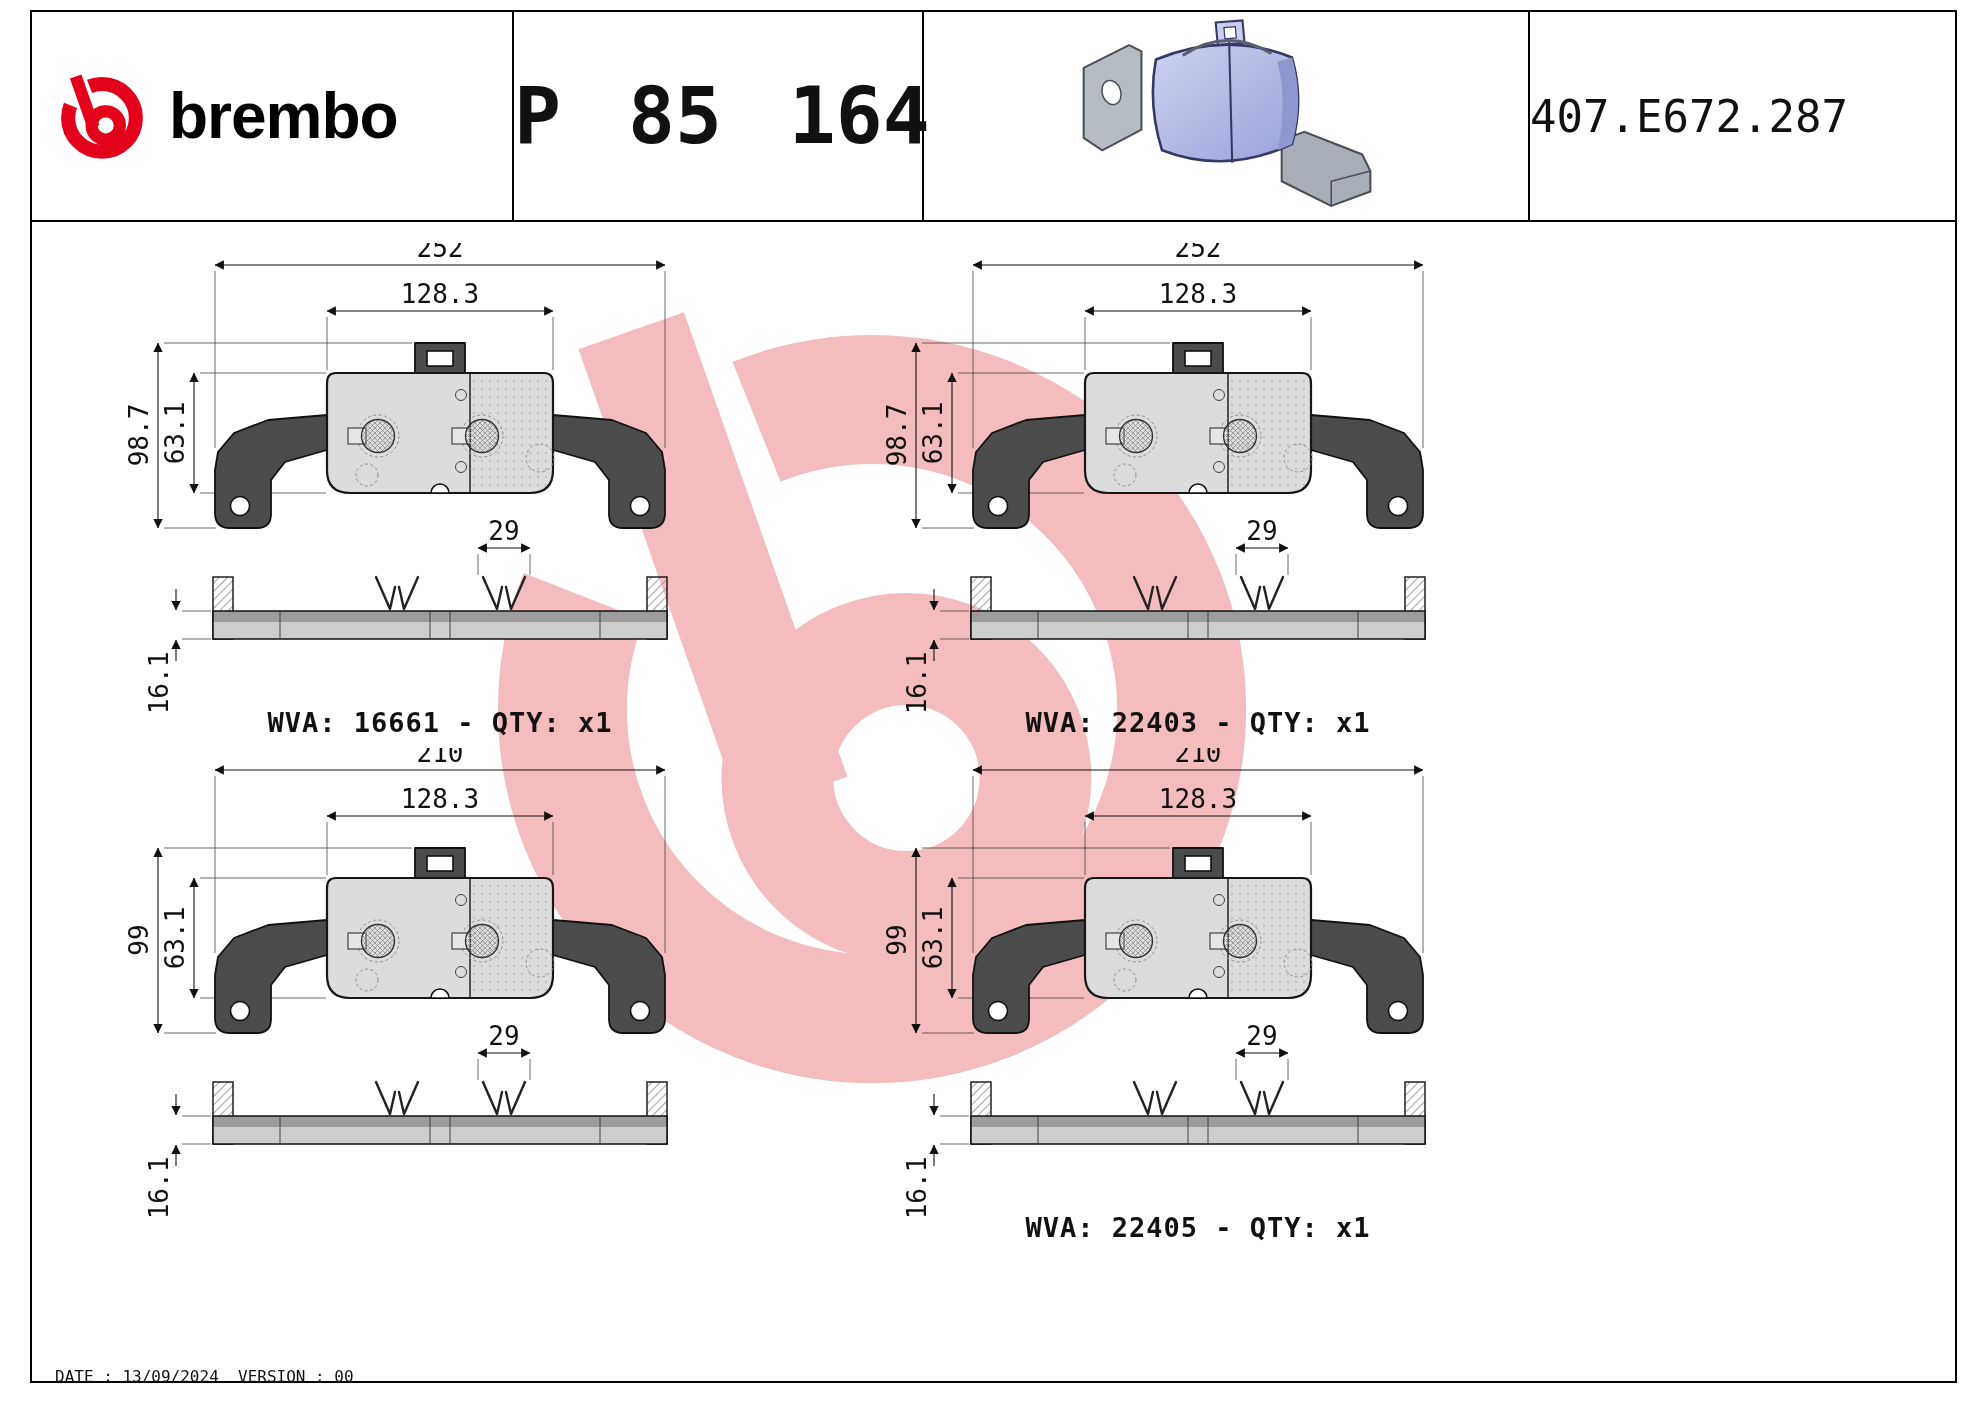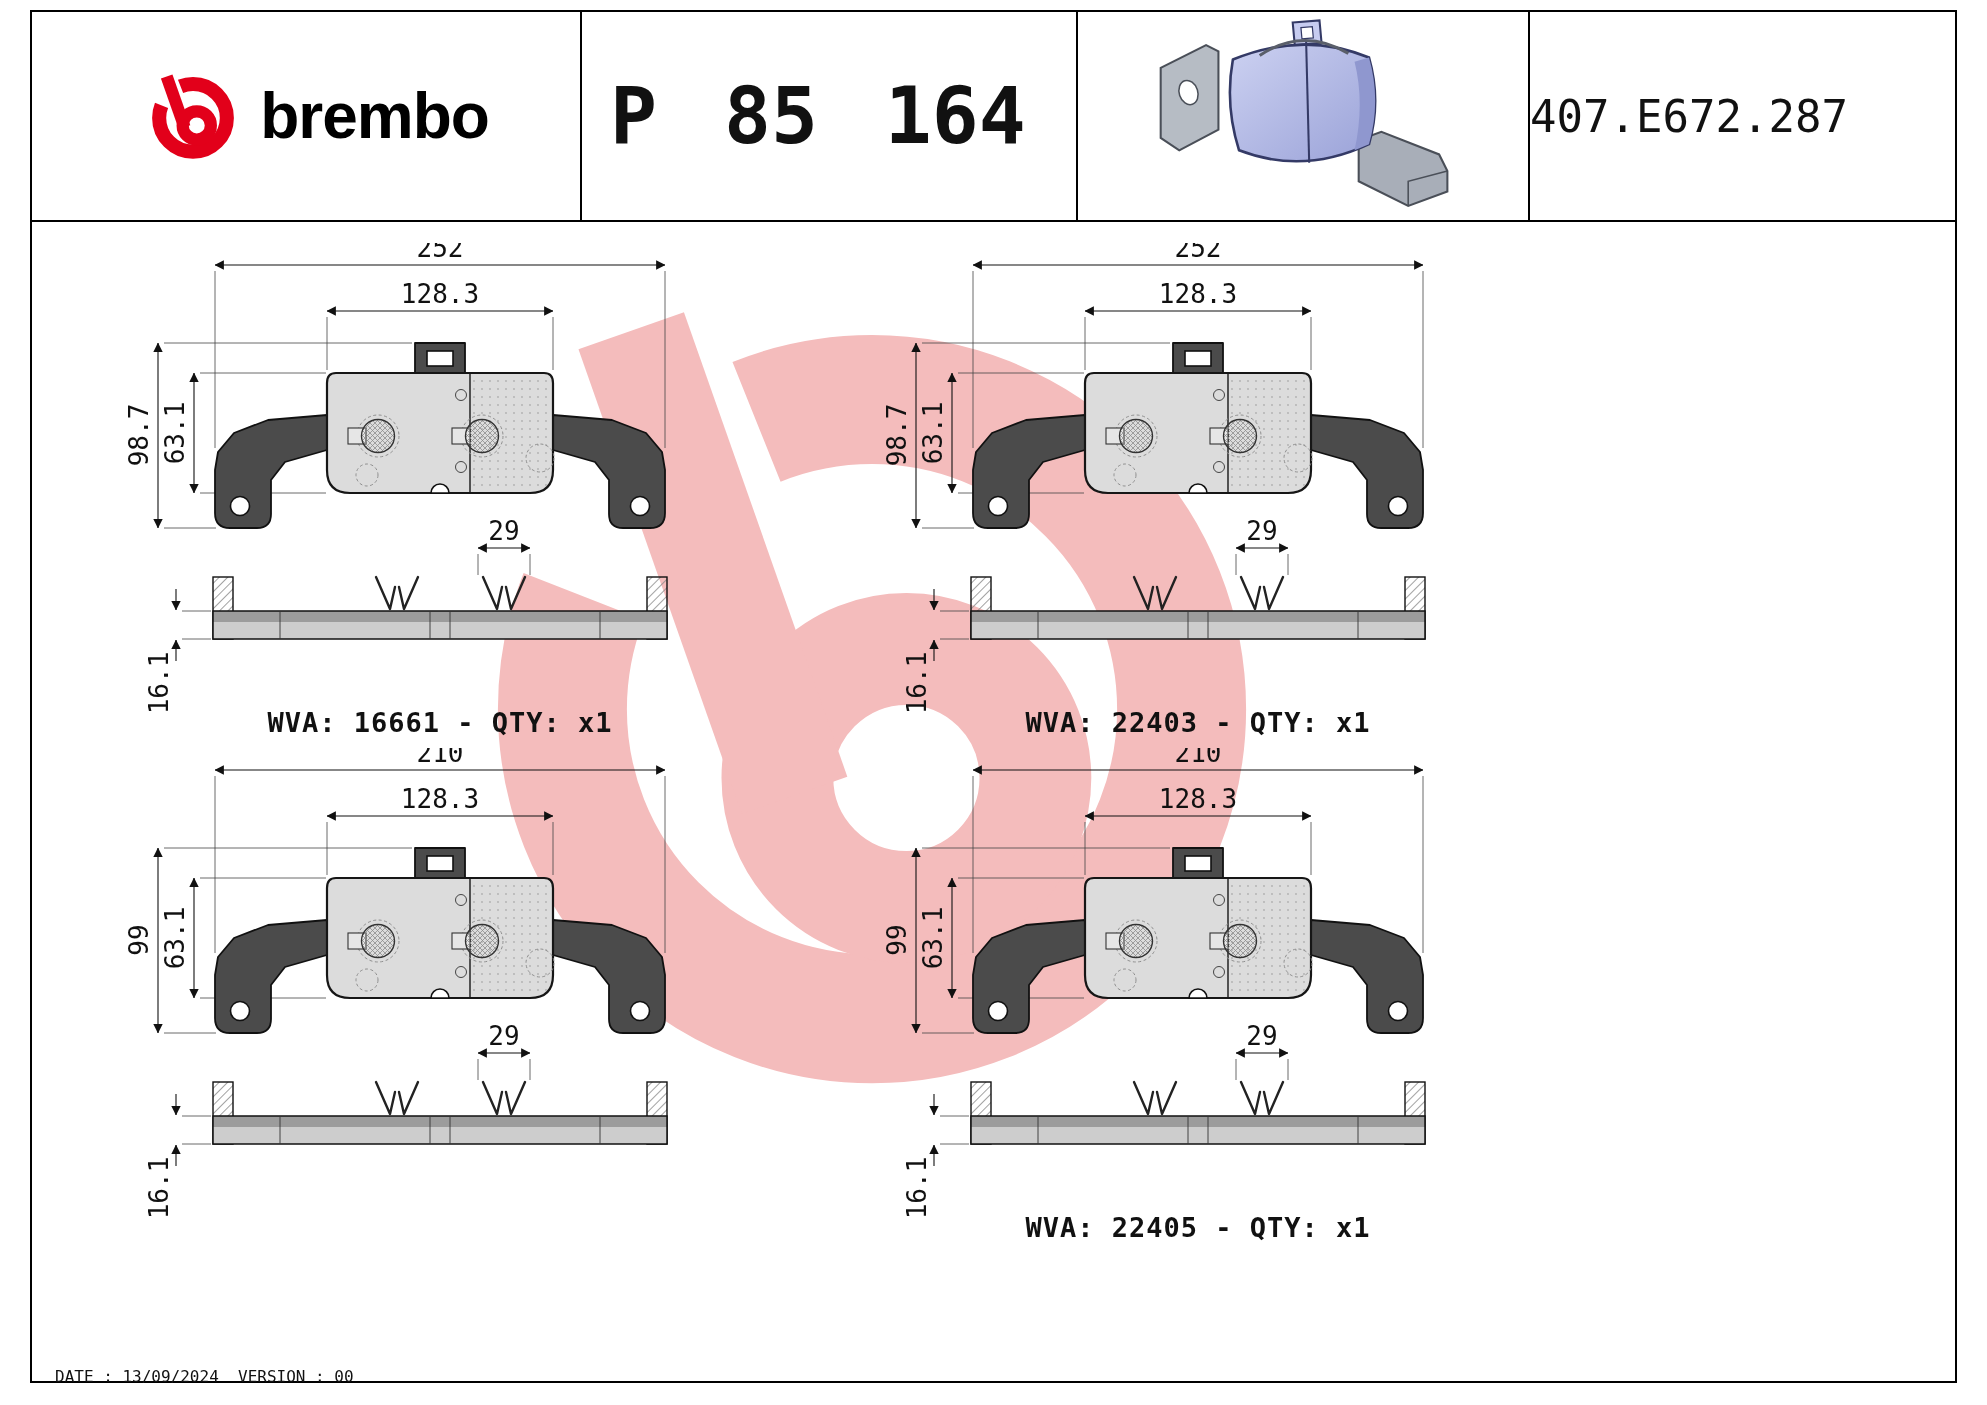--- a/index.html
+++ b/index.html
@@ -6,24 +6,24 @@
   .page {
     position:relative; width:1987px; height:1405px; background:#fff;
     font-family:"DejaVu Sans Mono", monospace; color:#111; overflow:hidden;
   }
   .frame {
     position:absolute; left:30px; top:10px; right:30px; bottom:22px;
     border:2px solid #000; background:#fff;
   }
   
   header { display:flex; height:208px; border-bottom:2px solid #000; position:relative; z-index:2; background:#fff; }
-  .cell-logo  { width:550px; border-right:2px solid #000; display:flex; align-items:center; gap:20px; padding-left:23px; box-sizing:border-box;justify-content:center; }
+  .cell-logo  { width:482px; border-right:2px solid #000; display:flex; align-items:center; gap:20px; padding-left:23px; box-sizing:border-box; }
   .logo-mark  { width:94px; height:94px; color:var(--brand_red,#e2001a); flex:0 0 auto; }
   .wordmark   { font-family:"Liberation Sans", sans-serif; font-weight:700; font-size:64px; letter-spacing:-1px; color:#000; }
-  .cell-part  { width:496px; border-right:2px solid #000; display:flex; align-items:center; padding-left:28px; box-sizing:border-box; }
+  .cell-part  { width:410px; border-right:2px solid #000; display:flex; align-items:center; box-sizing:border-box; }
   .part-number{ font-weight:700; font-size:78px; word-spacing:20px; white-space:pre; }
   .cell-image { flex:1; display:flex; align-items:center; justify-content:center; }
   .cell-ref   { width:427px; border-left:2px solid #000; display:flex; align-items:center; justify-content:flex-start; box-sizing:border-box; }
   .ref-number { font-size:44px; font-weight:500; white-space:pre; }
   
   .watermark { position:absolute; left:410px; top:250px; width:860px; height:860px; color:var(--watermark_pink,#f4bcbc); z-index:0; pointer-events:none; }
   .watermark svg { width:100%; height:100%; display:block; }
   
   .drawings { position:relative; z-index:1; display:grid; grid-template-columns:640px 640px; column-gap:118px; row-gap:10px; padding:21px 0 0 88px; }
   .panel { width:640px; margin:0; }

